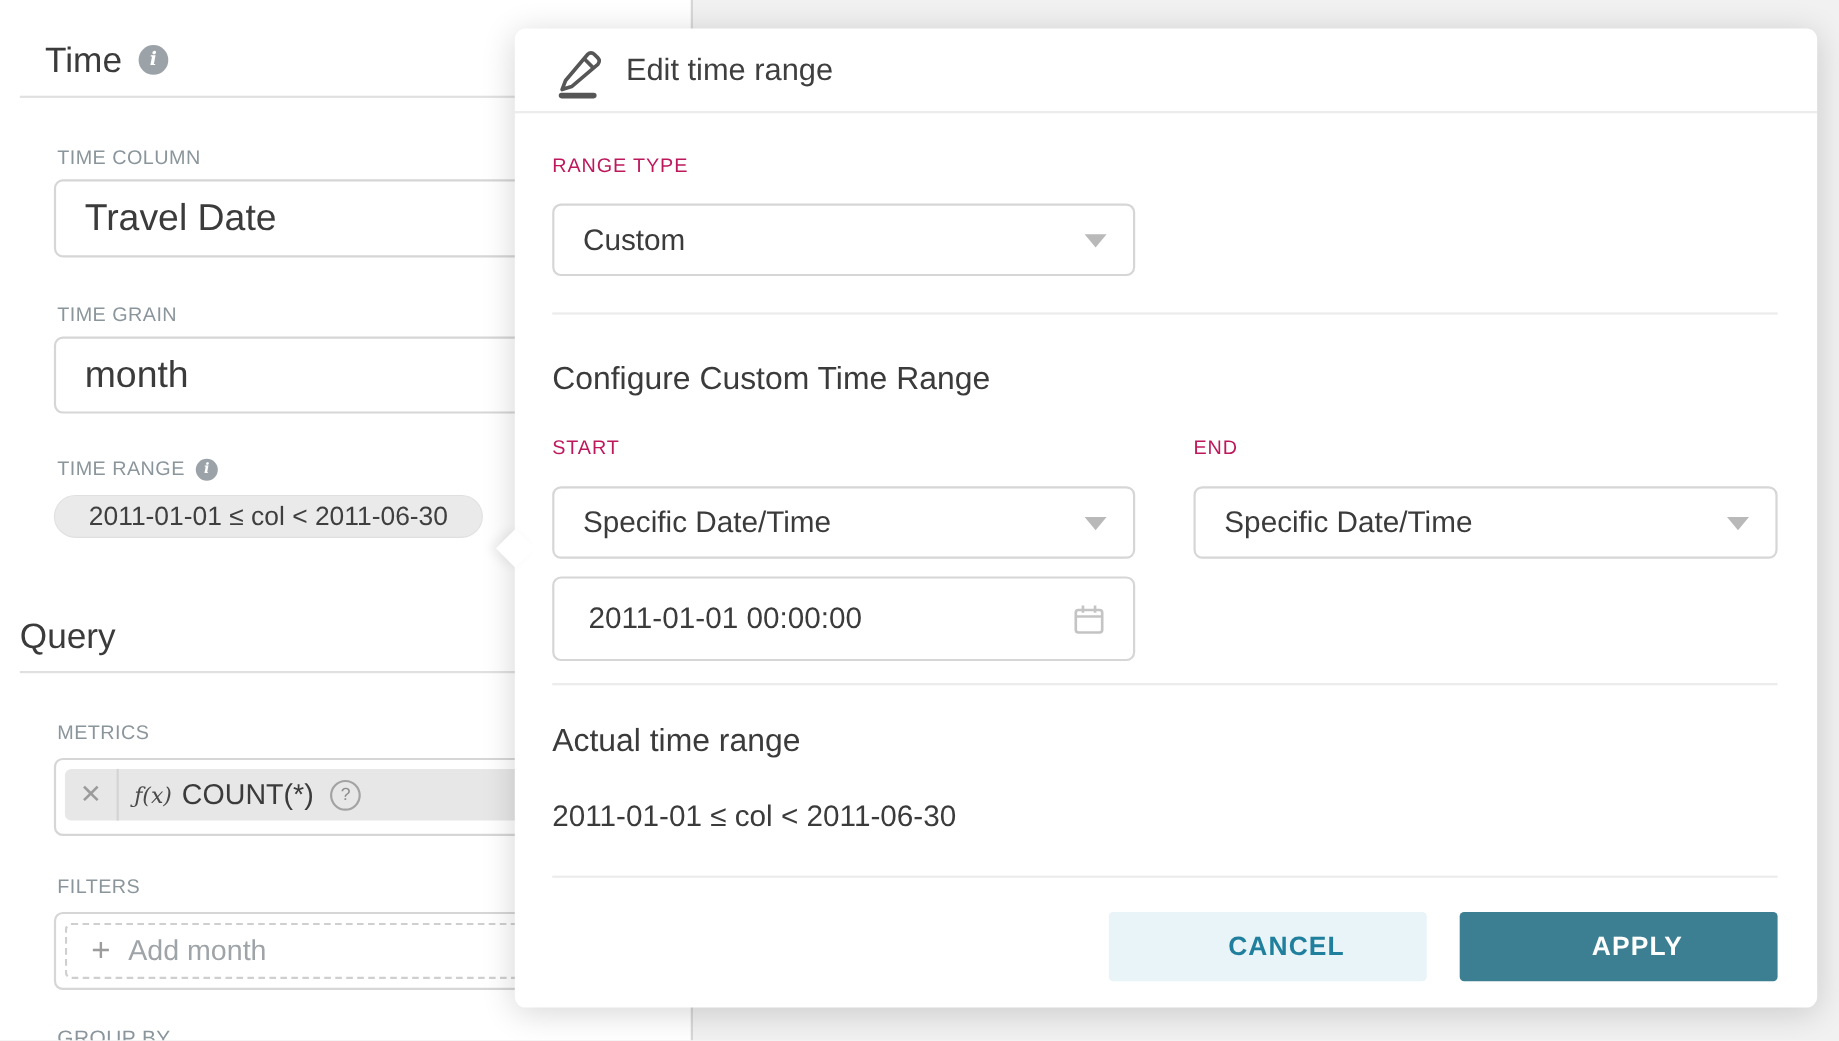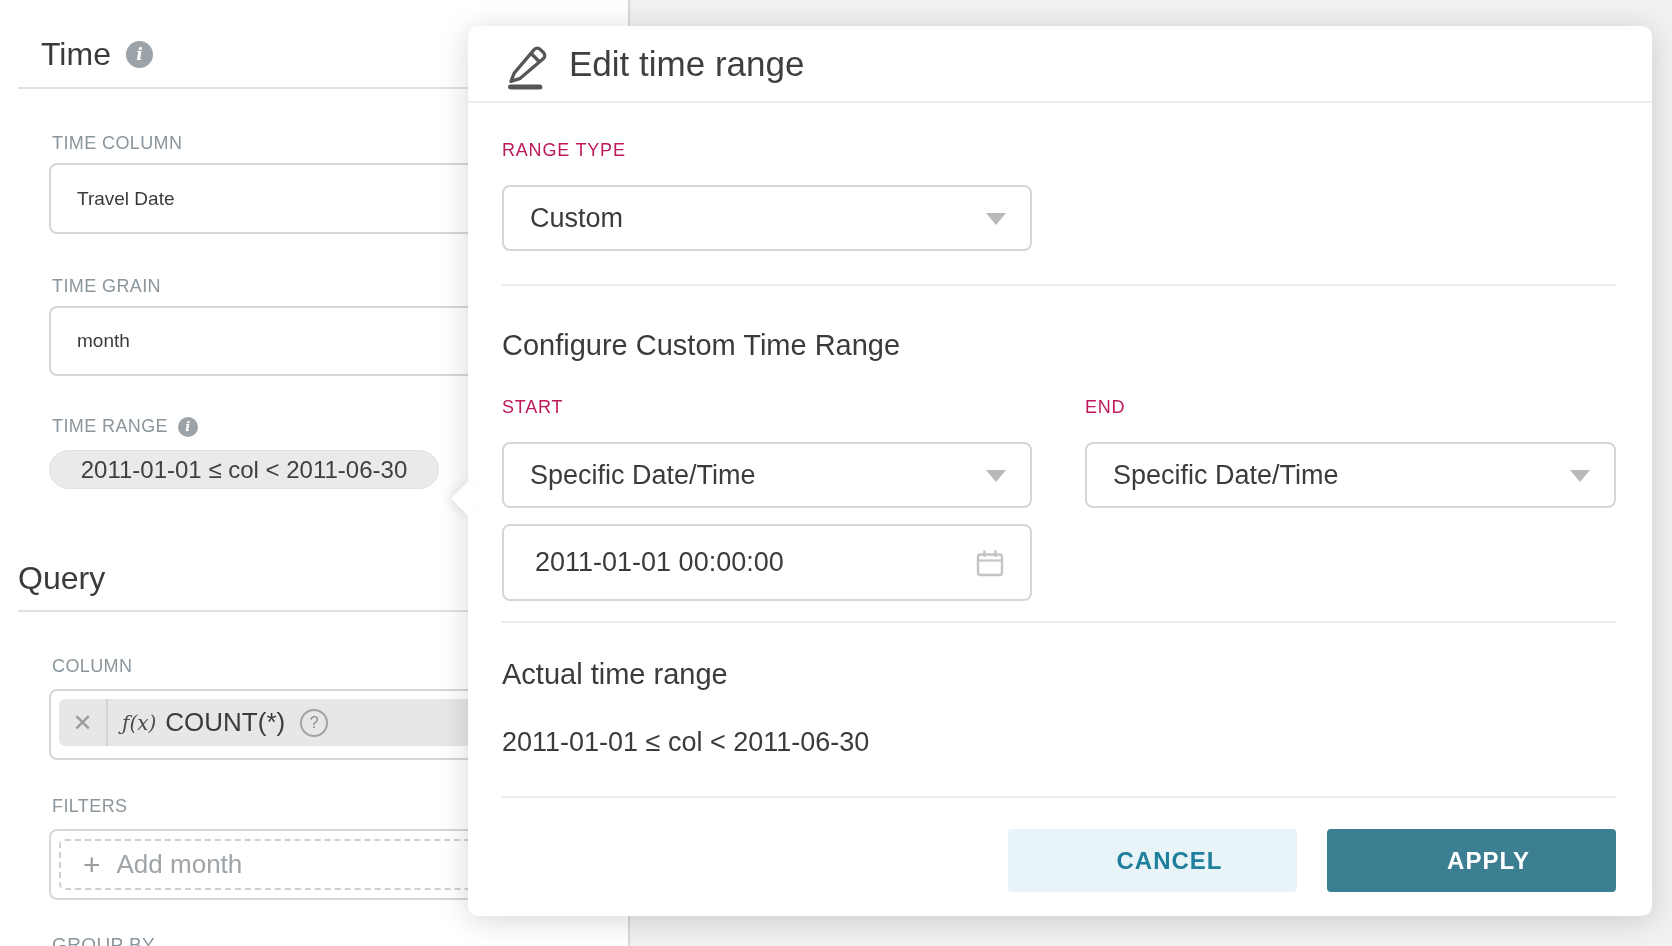--- a/index.html
+++ b/index.html
@@ -14,21 +14,21 @@
                  font-size:32px;font-weight:500;color:#3b3b3b;}
   .info-badge{display:inline-block;border-radius:50%;background:#9ba3a9;color:#fff;
               text-align:center;font-family:"DejaVu Serif",serif;font-weight:bold;font-style:italic;}
   .info-lg{width:27px;height:27px;line-height:27px;font-size:17px;margin-left:15px;}
   .info-sm{width:20px;height:20px;line-height:20px;font-size:13px;margin-left:10px;}
 
   .hr-left{position:absolute;left:18px;width:594px;height:2px;background:#e0e0e0;}
   .ctrl-label{position:absolute;font-size:18px;letter-spacing:.4px;color:#8b969c;}
   .ctrl-box{position:absolute;background:#fff;border:2px solid #d6d6d6;border-radius:8px;
             display:flex;align-items:center;}
-  .ctrl-box .val{margin-left:26px;font-size:19px;color:#3b3b3b;}
+  .ctrl-box .val{margin-left:26px;font-size:34px;color:#3b3b3b;}
 
   .range-pill{position:absolute;left:49px;top:450px;width:390px;height:39px;border-radius:20px;
               background:#eaeaea;border:1px solid #e0e0e0;display:flex;align-items:center;justify-content:center;
               font-size:24px;color:#3f3f3f;box-sizing:border-box;}
 
   .metric-pill{position:absolute;left:8px;top:8px;height:47px;width:545px;background:#e7e7e7;
                border-radius:6px;display:flex;align-items:center;}
   .metric-x{width:47px;text-align:center;font-size:24px;color:#9b9b9b;border-right:2px solid #d4d4d4;
             height:47px;line-height:47px;}
   .metric-fx{margin-left:14px;font-family:"DejaVu Serif",serif;font-style:italic;font-size:20px;color:#4a4a4a;}
@@ -41,21 +41,21 @@
   .plus-glyph{margin-left:22px;font-size:30px;color:#9c9c9c;line-height:1;}
   .addfilter-text{margin-left:16px;font-size:26px;color:#9fa4a8;}
 
   
   .modal{position:absolute;left:468px;top:26px;width:1184px;height:890px;background:#fff;
          border-radius:10px;box-shadow:0 4px 30px rgba(0,0,0,.16);z-index:5;}
   .modal-arrow{position:absolute;left:-12px;top:460px;width:25px;height:25px;background:#fff;
                transform:rotate(45deg);box-shadow:-4px 4px 10px rgba(0,0,0,.07);}
   .modal-header{position:absolute;left:0;top:0;width:100%;height:77px;border-bottom:2px solid #ececec;
                 display:flex;align-items:center;box-sizing:border-box;padding-left:37px;}
-  .modal-title{margin-left:20px;font-size:35px;font-weight:500;color:#3f3f3f;}
+  .modal-title{margin-left:20px;font-size:28px;font-weight:500;color:#3f3f3f;}
 
   .m-label{position:absolute;font-size:18px;letter-spacing:.8px;color:#be185d;}
   .m-select{position:absolute;height:66px;background:#fff;border:2px solid #d6d6d6;border-radius:8px;
             display:flex;align-items:center;box-sizing:border-box;}
   .m-select .val{margin-left:26px;font-size:27px;color:#3b3b3b;}
   .caret{position:absolute;right:24px;top:50%;margin-top:-5px;width:0;height:0;
          border-left:10px solid transparent;border-right:10px solid transparent;
          border-top:12px solid #b9b9b9;}
   .m-input{position:absolute;height:77px;background:#fff;border:2px solid #d6d6d6;border-radius:8px;
            display:flex;align-items:center;box-sizing:border-box;}
@@ -104,21 +104,21 @@
     </div>
     <div class="range-pill">
       <span>2011-01-01 ≤ col &lt; 2011-06-30</span>
     </div>
 
     <div class="section-title" style="left:18px;top:560px;">
       <span>Query</span>
     </div>
     <div class="hr-left" style="top:610px;"></div>
 
-    <div class="ctrl-label" style="left:52px;top:656px;">COLUMN</div>
+    <div class="ctrl-label" style="left:52px;top:656px;">METRICS</div>
     <div class="ctrl-box" style="left:49px;top:689px;width:563px;height:67px;">
       <div class="metric-pill">
         <span class="metric-x">✕</span>
         <span class="metric-fx">ƒ(x)</span>
         <span class="metric-name">COUNT(*)</span>
         <span class="help-circle">?</span>
       </div>
     </div>
 
     <div class="ctrl-label" style="left:52px;top:796px;">FILTERS</div>

